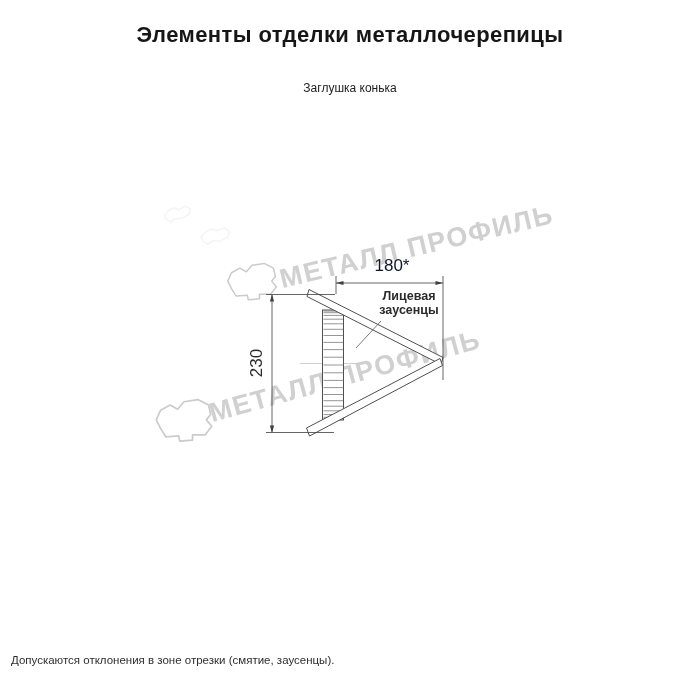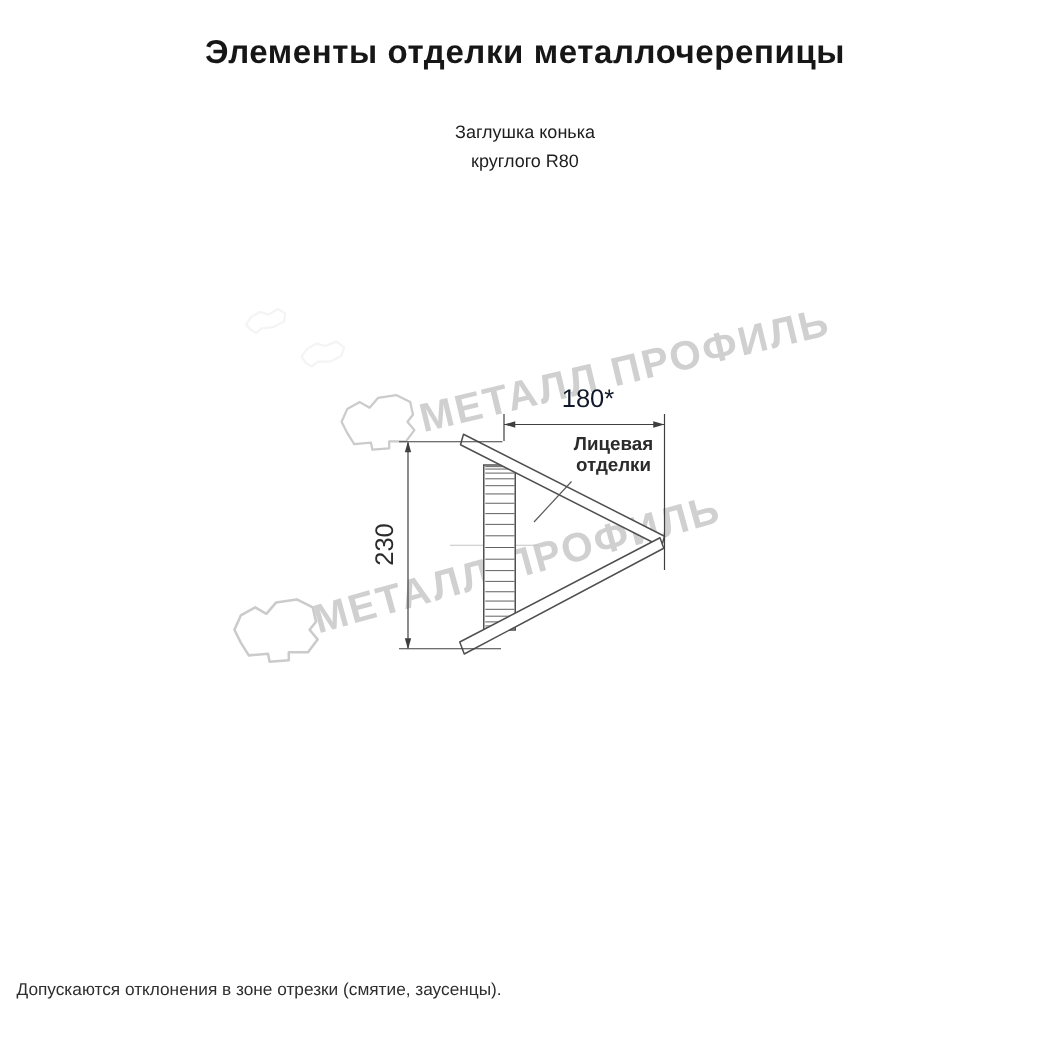--- a/index.html
+++ b/index.html
@@ -66,21 +66,20 @@
 </style>
 </head>
 <body>
 
 <div class="page">
 
   <h1 class="page-title">Элементы отделки металлочерепицы</h1>
 
   <div class="product-name">
     <div>Заглушка конька</div>
-    <div>круглого R80</div>
   </div>
 
 
   <svg class="smudge smudge1" width="30" height="16" viewBox="0 0 30 16">
     <path d="M3 11 L1 7 L5 3 L12 1 L17 4 L24 2 L28 6 L26 11 L18 13 L10 12 L6 14 Z" fill="none" stroke="#e7e7e7" stroke-width="1.5"></path>
   </svg>
   <svg class="smudge smudge2" width="32" height="18" viewBox="0 0 32 18">
     <path d="M3 12 L1 7 L6 3 L13 1 L18 4 L26 3 L30 8 L27 13 L19 15 L11 13 L6 15 Z" fill="none" stroke="#e7e7e7" stroke-width="1.5"></path>
   </svg>
 
@@ -138,20 +137,20 @@
     <polygon points="272,294 269.9,301.5 274.1,301.5" fill="#3f3f3f"></polygon>
     <polygon points="272,433 269.9,425.5 274.1,425.5" fill="#3f3f3f"></polygon>
 
     <line x1="381" y1="321" x2="356" y2="348" stroke="#5a5a5a" stroke-width="0.8"></line>
   </svg>
 
   <div class="dim-width-label">180*</div>
   <div class="dim-height-label">230</div>
   <div class="face-label">
     <div>Лицевая</div>
-    <div>отделки</div>
+    <div>заусенцы</div>
   </div>
 
   <div class="footer-notes">
     <div>Допускаются отклонения в зоне отрезки (смятие, заусенцы).</div>
   </div>
 
 </div>
 
 </body></html>

